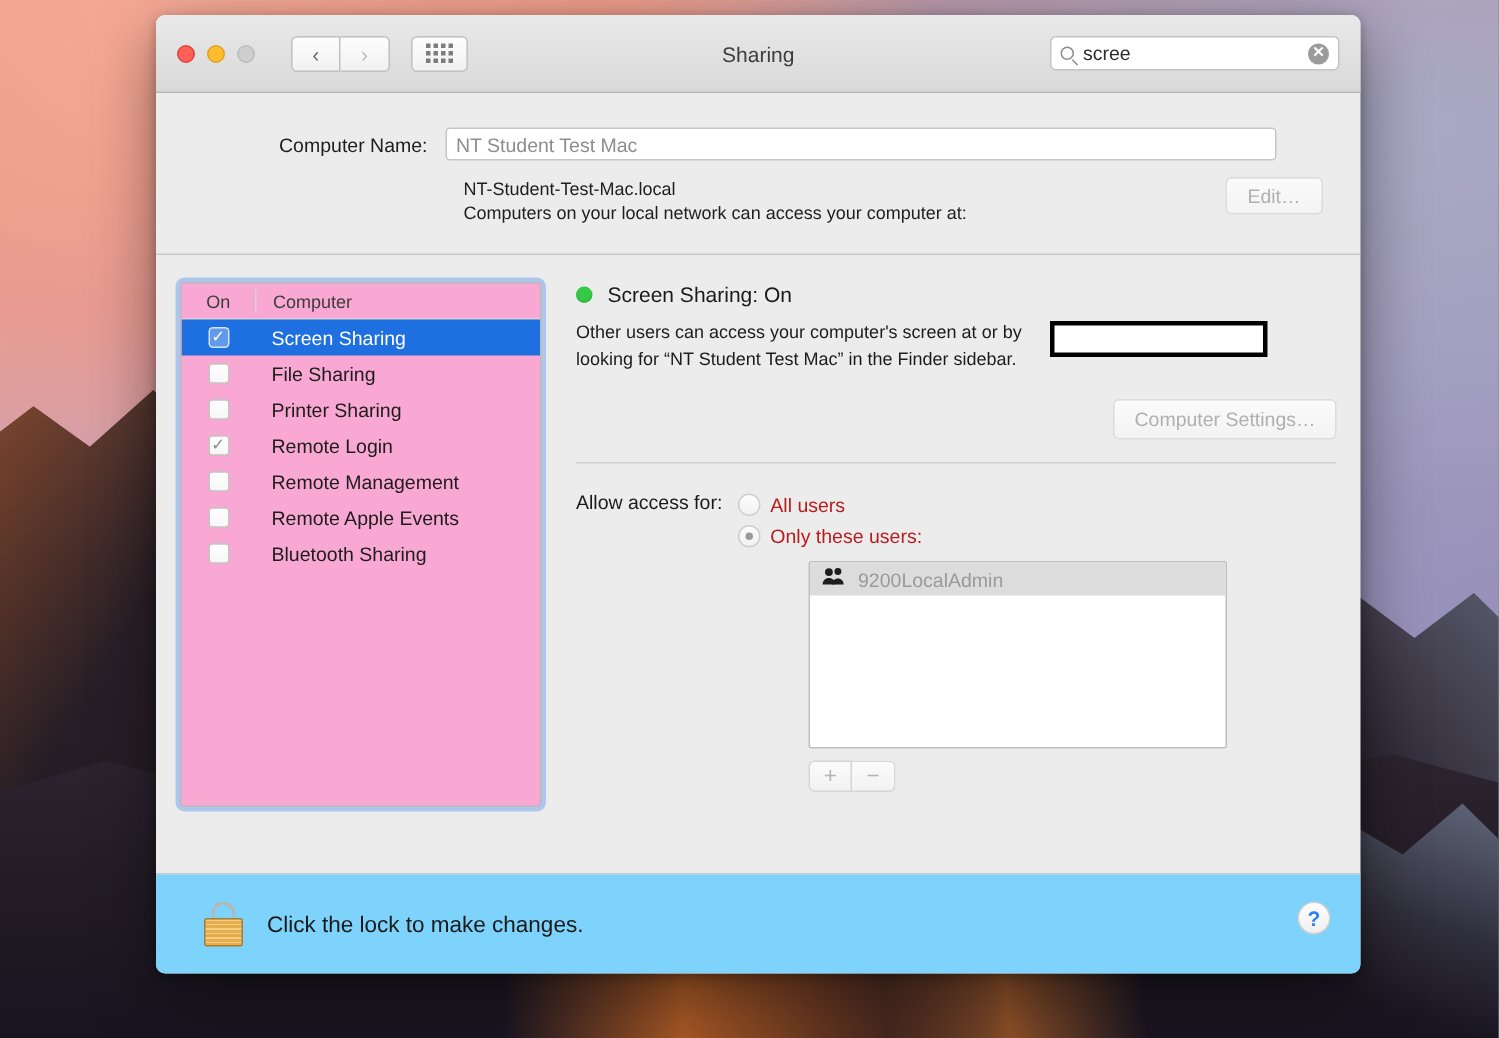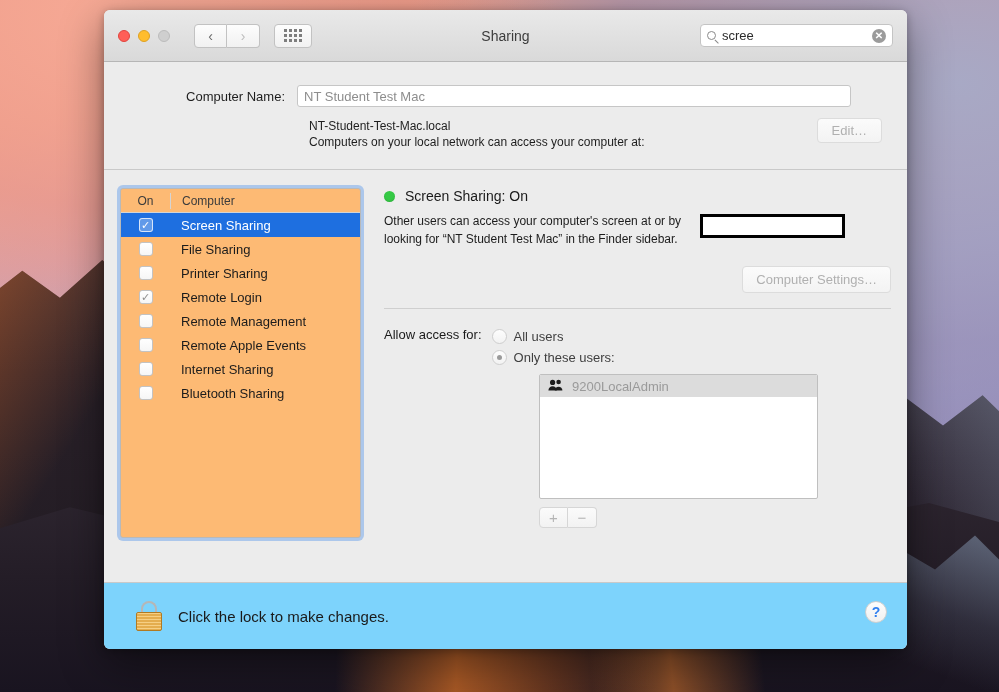--- a/index.html
+++ b/index.html
@@ -158,21 +158,21 @@
 
   
   #hdr-div { height: 1px; background: #c9c9c9; margin: 19px -16px 0 -16px; }
 
   
   #panes { display: flex; padding-top: 18px; }
 
   
   #svc-wrap {
     width: 241px; height: 350px;
-    background: #fdba74;
+    background: #f9a8d4;
     border: 1px solid #b9b9b9;
     border-radius: 3px;
     box-shadow: 0 0 0 3px rgba(120,170,235,0.55);
     overflow: hidden;
     flex: 0 0 241px;
   }
   #svc-head { display: flex; height: 24px; border-bottom: 1px solid #d4d4d4; align-items: center; }
   .sh-on { width: 49px; text-align: center; font-size: 12px; color: #3c3c3c; }
   .sh-sep { width: 1px; height: 16px; background: #d4d4d4; }
   .sh-svc { padding-left: 11px; font-size: 12px; color: #3c3c3c; }
@@ -217,21 +217,21 @@
   #access-label { font-size: 13px; color: #1a1a1a; padding-top: 1px; }
   #radios { margin-left: 10px; }
   .radio-line { display: flex; align-items: center; gap: 7px; height: 21px; }
   .rbtn {
     width: 15px; height: 15px; border-radius: 50%;
     background: linear-gradient(180deg,#fdfdfd,#f2f2f2);
     border: 1px solid #cecece;
     display: flex; align-items: center; justify-content: center;
   }
   .rbtn.on::after { content: ""; width: 5px; height: 5px; border-radius: 50%; background: #9a9a9a; }
-  .rlabel { font-size: 13px; color: #404040; }
+  .rlabel { font-size: 13px; color: #b91c1c; }
 
   #users-block { margin-left: 155px; margin-top: 6px; width: 279px; }
   #users-list {
     height: 125px; background: #fff;
     border: 1px solid #bfbfbf; border-radius: 2px;
     overflow: hidden;
   }
   .user-row { display: flex; align-items: center; height: 22px; padding-left: 8px; gap: 8px; background: #dcdcdc; }
   .user-name { font-size: 13px; color: #9a9a9a; }
 
@@ -382,26 +382,20 @@
               <div class="svc-chk-cell">
                 <div class="cbox"></div>
               </div>
               <div class="svc-name">Remote Management</div>
             </div>
             <div class="svc-row">
               <div class="svc-chk-cell">
                 <div class="cbox"></div>
               </div>
               <div class="svc-name">Remote Apple Events</div>
-            </div>
-            <div class="svc-row">
-              <div class="svc-chk-cell">
-                <div class="cbox"></div>
-              </div>
-              <div class="svc-name">Internet Sharing</div>
             </div>
             <div class="svc-row">
               <div class="svc-chk-cell">
                 <div class="cbox"></div>
               </div>
               <div class="svc-name">Bluetooth Sharing</div>
             </div>
           </div>
       </div>
 

